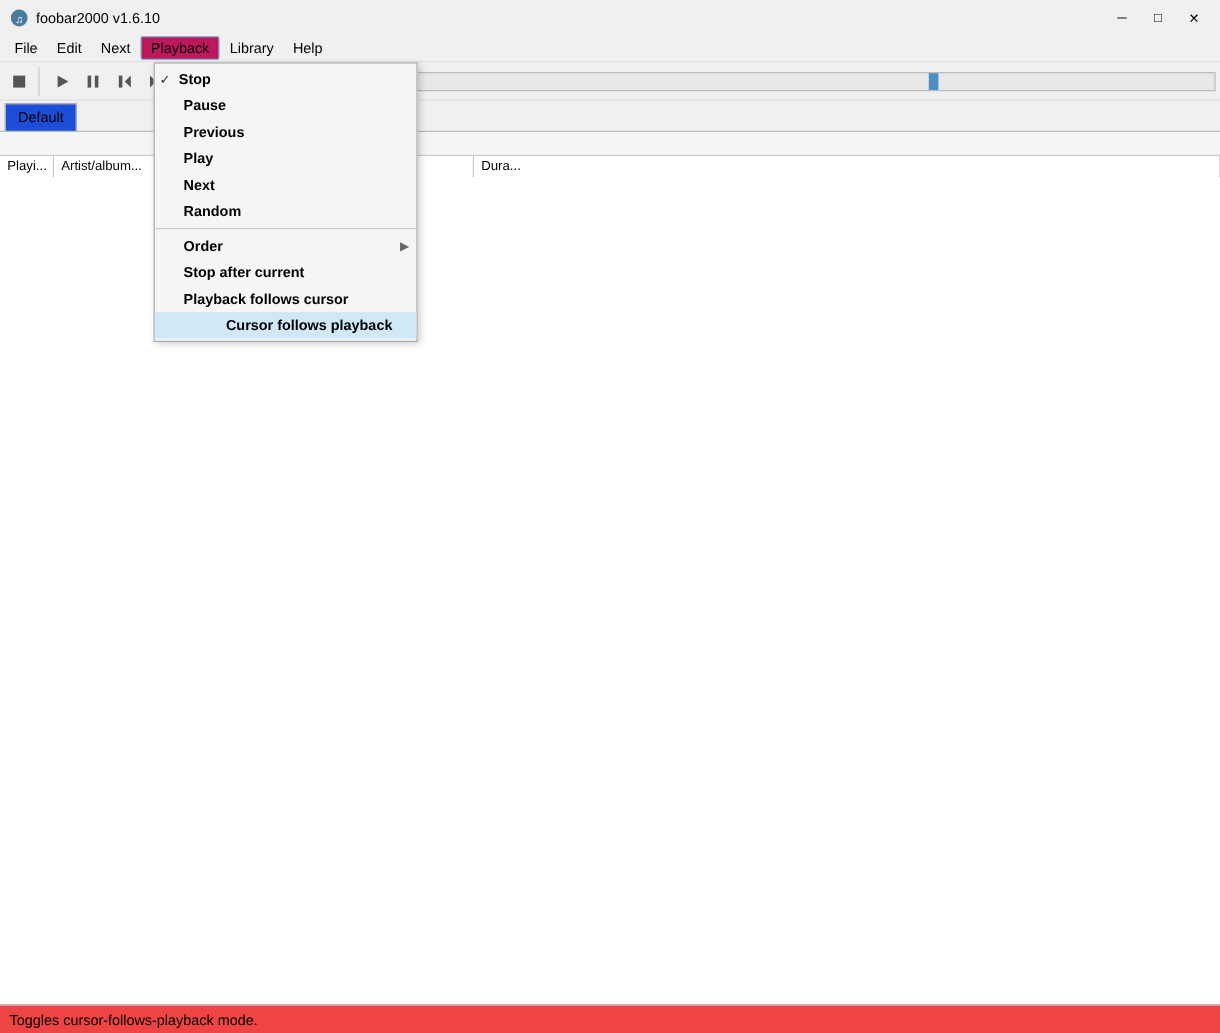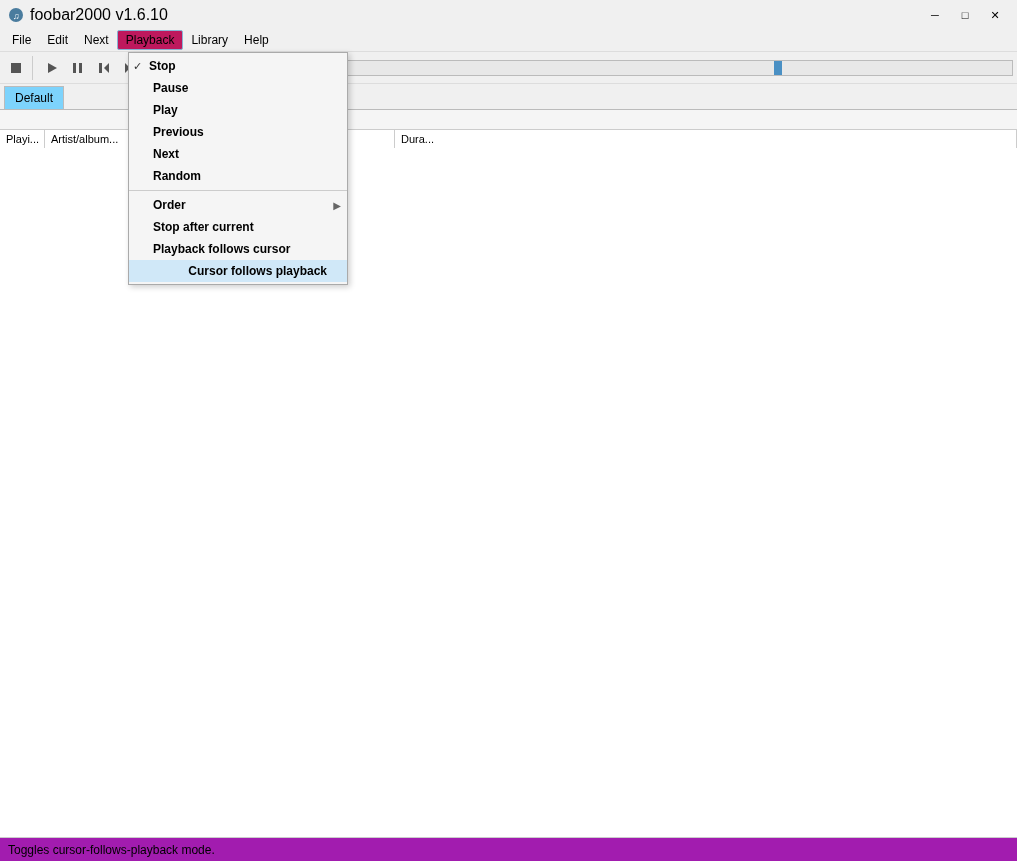--- a/index.html
+++ b/index.html
@@ -31,21 +31,21 @@
     }
     .titlebar-icon {
       width: 16px;
       height: 16px;
       display: flex;
       align-items: center;
       justify-content: center;
       font-size: 10px;
     }
     .titlebar-title {
-      font-size: 16px;
+      font-size: 12px;
       text-align: center;
     }
     .titlebar-controls {
       display: flex;
       gap: 2px;
     }
     .titlebar-btn {
       width: 28px;
       height: 22px;
       border: none;
@@ -130,21 +130,21 @@
     }
     .tab {
       padding: 4px 10px;
       background: #f5f5f5;
       border: 1px solid #bbb;
       border-bottom: none;
       cursor: pointer;
       font-size: 12px;
       margin-right: 2px;
     }
-    .tab.active { background: #7dd3fc; }
+    .tab.active { background: #1d4ed8; }
 
     
     .column-headers {
       background: #f5f5f5;
       height: 20px;
       display: flex;
       align-items: center;
       border-bottom: 1px solid #ccc;
       font-size: 11px;
     }
@@ -165,21 +165,21 @@
       height: calc(861px - 30px - 22px - 32px - 26px - 20px - 24px);
     }
 
     
     .statusbar {
       position: absolute;
       bottom: 0;
       left: 0;
       right: 0;
       height: 24px;
-      background: #a21caf;
+      background: #ef4444;
       border-top: 1px solid #ccc;
       display: flex;
       align-items: center;
       padding: 0 8px;
       font-size: 12px;
     }
 
     
     .dropdown-overlay {
       position: absolute;
@@ -336,26 +336,26 @@
       <span class="item-label">Stop</span>
     </div>
 
     <div class="dropdown-item">
       <span class="check-mark"></span>
       <span class="item-label">Pause</span>
     </div>
 
     <div class="dropdown-item">
       <span class="check-mark"></span>
+      <span class="item-label">Previous</span>
+    </div>
+
+    <div class="dropdown-item">
+      <span class="check-mark"></span>
       <span class="item-label">Play</span>
-    </div>
-
-    <div class="dropdown-item">
-      <span class="check-mark"></span>
-      <span class="item-label">Previous</span>
     </div>
 
     <div class="dropdown-item">
       <span class="check-mark"></span>
       <span class="item-label">Next</span>
     </div>
 
     <div class="dropdown-item">
       <span class="check-mark"></span>
       <span class="item-label">Random</span>

